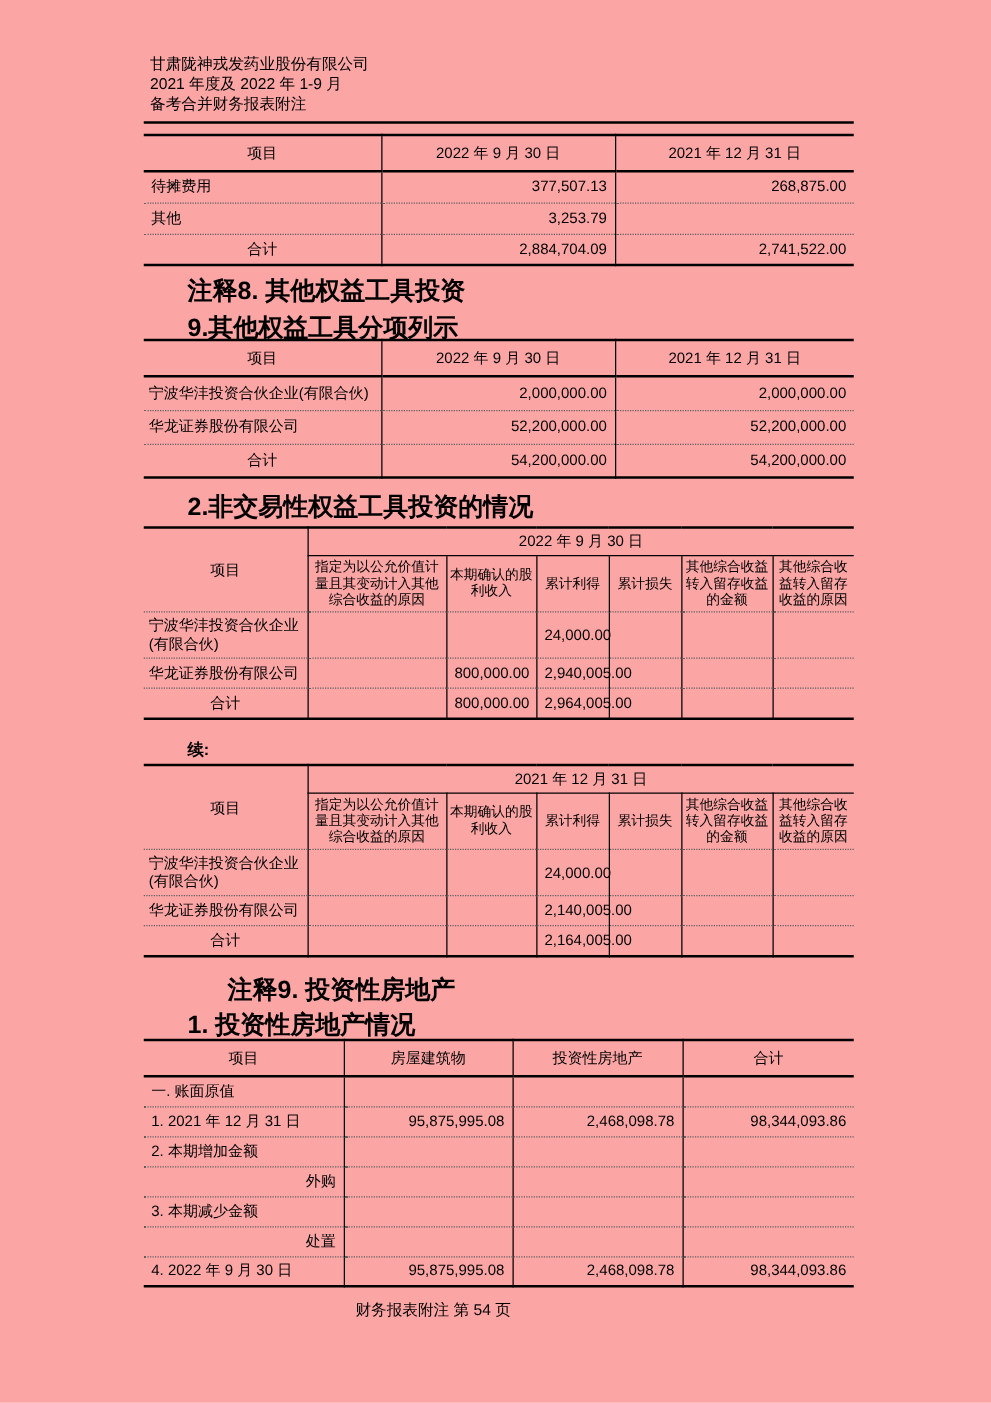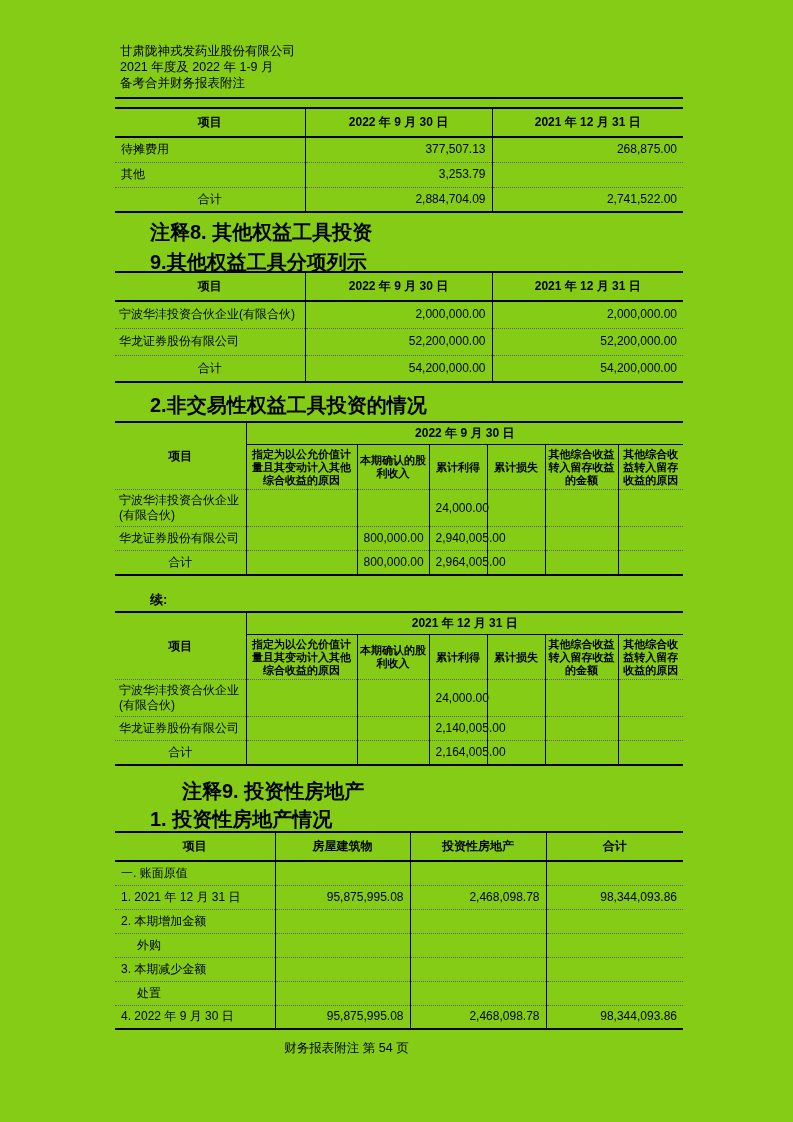--- a/index.html
+++ b/index.html
@@ -4,47 +4,47 @@
 <style>
   * { margin:0; padding:0; box-sizing:border-box; }
   html,body { width:793px; height:1122px; }
   body {
     background:#ffffff;
     color:#000;
     font-family:"Liberation Sans", sans-serif;
     position:relative;
     overflow:hidden;
   }
-  .page { position:absolute; inset:0; background:#84cc16; }
+  .page { position:absolute; inset:0; background:#fca5a5; }
 
   .doc-header { position:absolute; left:120px; top:43px; font-size:12.5px; line-height:16px; }
   .doc-header div { white-space:nowrap; }
   .header-rule { position:absolute; left:115px; top:97px; width:568px; height:2px; background:#000; }
 
   .heading { position:absolute; left:150px; font-weight:bold; font-size:20px; white-space:nowrap; }
   .h-note8   { top:219px; }
   .h-note8-1 { top:249px; }
   .h-note8-2 { top:392px; }
   .h-cont    { top:591px; font-size:13px; }
   .h-note9   { top:778px;margin-left:32px; }
   .h-note9-1 { top:806px; }
 
   table.fin {
     position:absolute; left:115px; width:568px;
     border-collapse:collapse; table-layout:fixed;
     border-top:2px solid #000; border-bottom:2px solid #000;
     font-size:12px;
   }
-  .fin th { font-weight:bold; text-align:center; vertical-align:middle; padding:3px 4px; line-height:15px; }
+  .fin th { font-weight:normal; text-align:center; vertical-align:middle; padding:3px 4px; line-height:15px; }
   .fin td { vertical-align:middle; padding:3px 6px; line-height:15px; }
   .vl { border-left:1px solid #000; }
   .num { text-align:right; }
   .lbl { text-align:left; }
   .c   { text-align:center; }
-  .indent { padding-left:22px !important; }
+  .indent { padding-left:22px !important;text-align:right; }
 
   
   .fin.simple thead th { border-bottom:2px solid #000; height:29px; }
   .fin.simple tbody tr + tr td { border-top:1px dotted #606060; }
   .t1 { top:107px; } .t1 tbody td { height:25px; }
   .t2 { top:271px; } .t2 tbody td { height:27px; }
   .t2 tbody td.lbl { padding-left:4px; padding-right:2px; }
   .t5 { top:831px; } .t5 tbody td { height:24px; }
 
   

